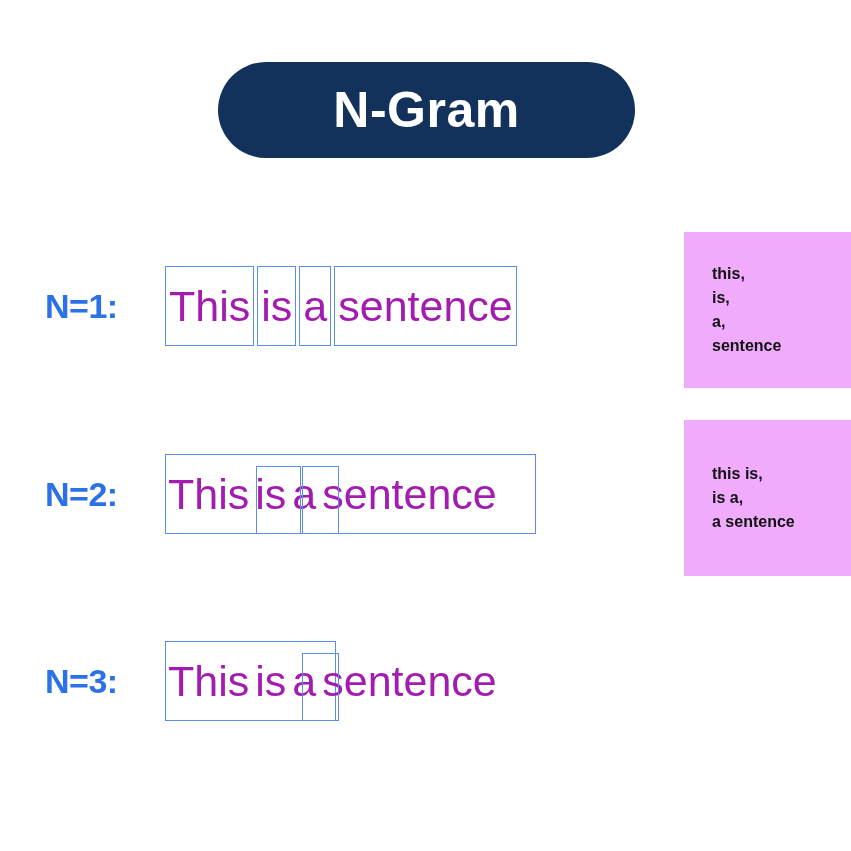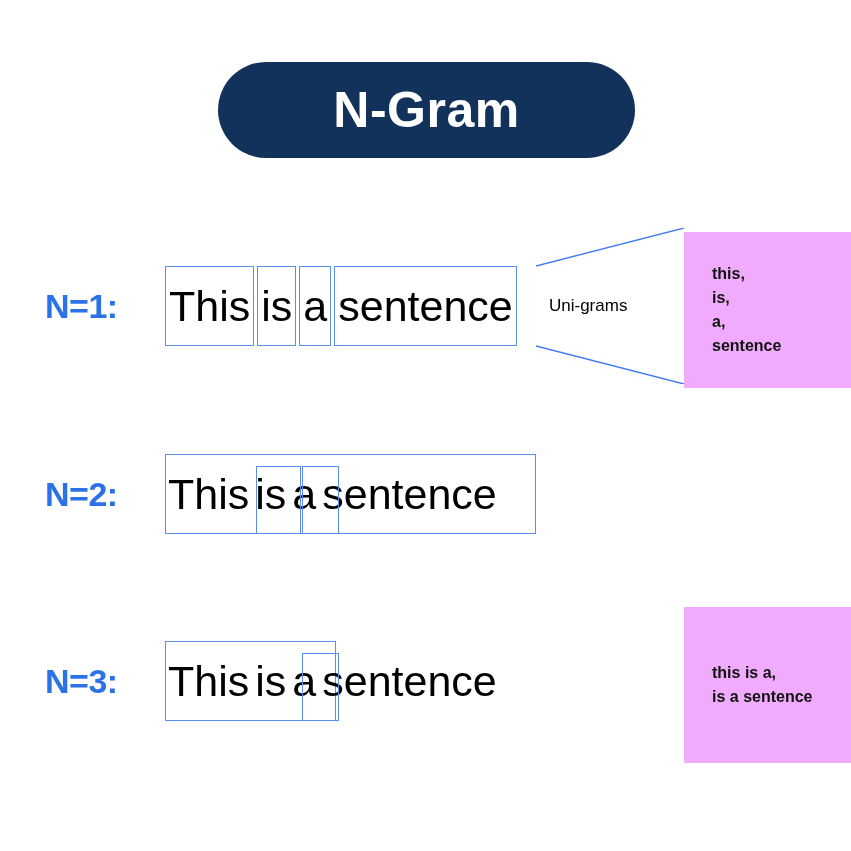--- a/index.html
+++ b/index.html
@@ -81,21 +81,21 @@
     position: absolute;
     left: 0; top: 0;
     height: 80px;
     width: 371px;
     display: flex;
     align-items: center;
   }
   .word {
     font-size: 43px;
     font-weight: normal;
-    color: #000000;
+    color: #a21caf;
     line-height: 1;
     white-space: pre;
     box-sizing: border-box;
     height: 80px;
     display: flex;
     align-items: center;
     position: relative;
     z-index: 2;
   }
 
@@ -188,28 +188,20 @@
 
     <div class="strip r1">
       <div class="strip-inner">
         <span class="word">This</span>
         <span class="word">is</span>
         <span class="word">a</span>
         <span class="word">sentence</span>
       </div>
     </div>
 
-    <div class="funnel">
-      <svg width="148" height="156" viewBox="0 0 148 156">
-        <path d="M0 38 L148 0 L148 156 L0 118 Z" fill="#ffffff" stroke="none"></path>
-        <line x1="0" y1="38" x2="148" y2="0" stroke="#3f7bf0" stroke-width="1.4"></line>
-        <line x1="0" y1="118" x2="148" y2="156" stroke="#3f7bf0" stroke-width="1.4"></line>
-      </svg>
-      <div class="funnel-label">Uni-grams</div>
-    </div>
 
     <div class="out-panel">
       <div class="out-list">
         <span class="out-line">this,</span>
         <span class="out-line">is,</span>
         <span class="out-line">a,</span>
         <span class="out-line">sentence</span>
       </div>
     </div>
   </div>
@@ -224,39 +216,40 @@
       <div class="offset-box" style="left:137px;width:37px;"></div>
       <div class="strip-inner">
         <span class="word">This</span>
         <span class="word">is</span>
         <span class="word">a</span>
         <span class="word">sentence</span>
       </div>
     </div>
 
 
+    <div class="out-panel">
+      <div class="out-list">
+        <span class="out-line">this is,</span>
+        <span class="out-line">is a,</span>
+        <span class="out-line">a sentence</span>
+      </div>
+    </div>
   </div>
 
   <div class="row row-3">
 
     <div class="n-label">N=3:</div>
 
     <div class="strip r3">
       <div class="outer-box partial"></div>
       <div class="offset-box" style="left:137px;width:37px;"></div>
       <div class="strip-inner">
         <span class="word">This</span>
         <span class="word">is</span>
         <span class="word">a</span>
         <span class="word">sentence</span>
       </div>
     </div>
 
 
-    <div class="out-panel">
-      <div class="out-list">
-        <span class="out-line">this is a,</span>
-        <span class="out-line">is a sentence</span>
-      </div>
-    </div>
   </div>
 
 </div>
 
 </body></html>

